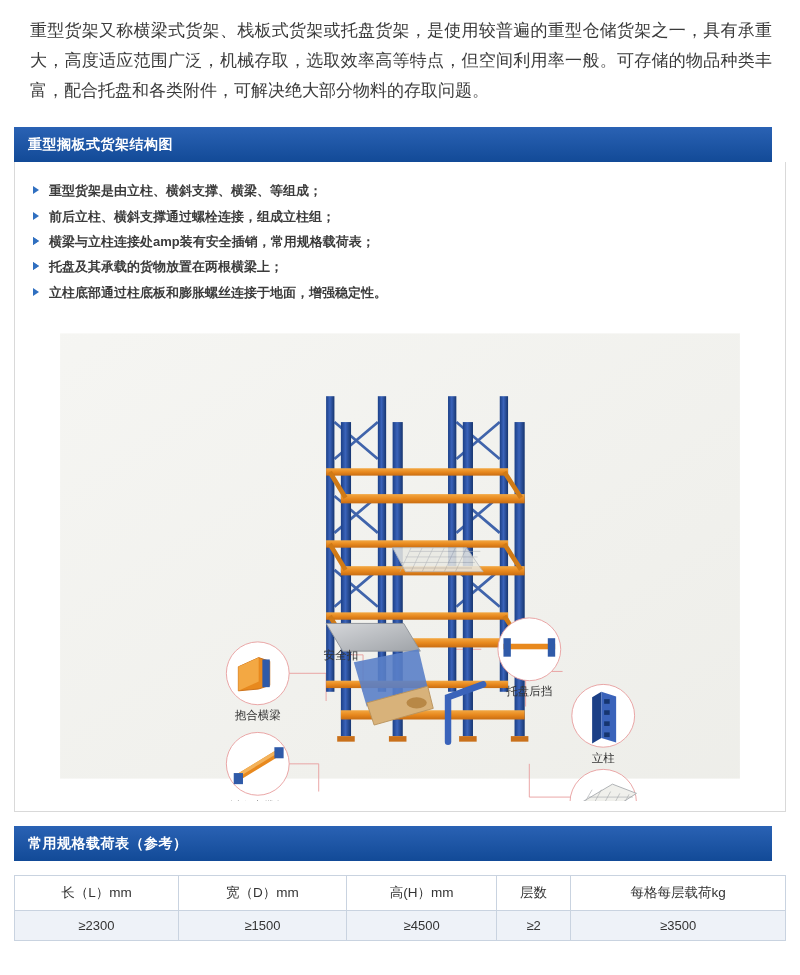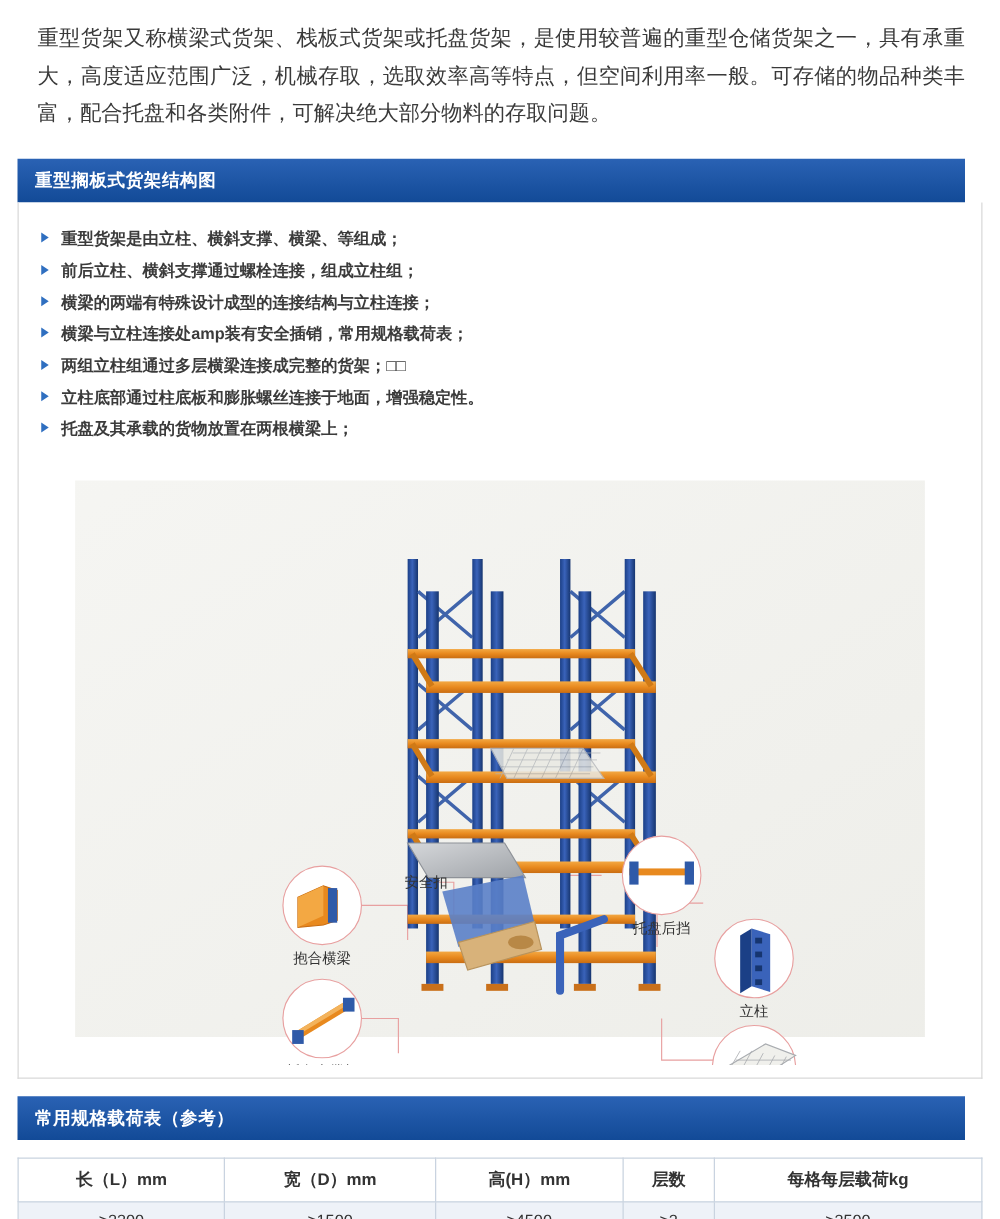--- a/index.html
+++ b/index.html
@@ -97,21 +97,21 @@
     font-size: 13px;
   }
   table.spec th, table.spec td {
     border: 1px solid #c9d3e0;
     text-align: center;
     padding: 7px 4px;
     color: #333333;
   }
   table.spec thead th {
     background: #ffffff;
-    font-weight: bold;
+    font-weight: normal;
     font-size: 13.5px;
     padding: 8px 4px;
   }
   table.spec tbody tr.alt td {
     background: #eef2f8;
   }
 </style>
 </head>
 <body>
 
@@ -120,25 +120,25 @@
   <div class="intro">
     <p>重型货架又称横梁式货架、栈板式货架或托盘货架，是使用较普遍的重型仓储货架之一，具有承重大，高度适应范围广泛，机械存取，选取效率高等特点，但空间利用率一般。可存储的物品种类丰富，配合托盘和各类附件，可解决绝大部分物料的存取问题。</p>
   </div>
 
   <div class="section-header">重型搁板式货架结构图</div>
 
   <div class="feature-box">
     <ul class="bullets">
       <li><span class="tri"></span><span>重型货架是由立柱、横斜支撑、横梁、等组成；</span></li>
       <li><span class="tri"></span><span>前后立柱、横斜支撑通过螺栓连接，组成立柱组；</span></li>
-      <li><span class="tri"></span><span>横梁的两端有特殊设计成型的连接结构与立柱连接；</span></li>
+      <li><span class="tri"></span></li>
       <li><span class="tri"></span><span>横梁与立柱连接处amp装有安全插销，常用规格载荷表；</span></li>
-      <li><span class="tri"></span><span>两组立柱组通过多层横梁连接成完整的货架；□□</span></li>
+      <li><span class="tri"></span></li>
+      <li><span class="tri"></span><span>托盘及其承载的货物放置在两根横梁上；</span></li>
       <li><span class="tri"></span><span>立柱底部通过柱底板和膨胀螺丝连接于地面，增强稳定性。</span></li>
-      <li><span class="tri"></span><span>托盘及其承载的货物放置在两根横梁上；</span></li>
     </ul>
 
     <div class="diagram-wrap">
       <svg class="diagram" viewBox="0 0 760 490" preserveAspectRatio="xMidYMid meet">
         <defs>
           <linearGradient id="bgGrad" x1="0" y1="0" x2="1" y2="1">
             <stop offset="0%" stop-color="#f2f2ee"></stop>
             <stop offset="100%" stop-color="#e8e8e2"></stop>
           </linearGradient>
           <linearGradient id="blueV" x1="0" y1="0" x2="1" y2="0">

